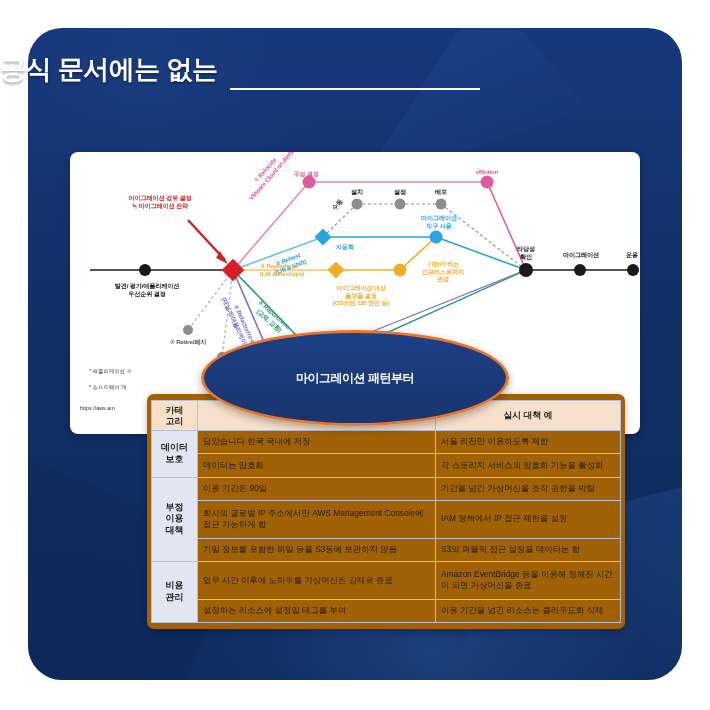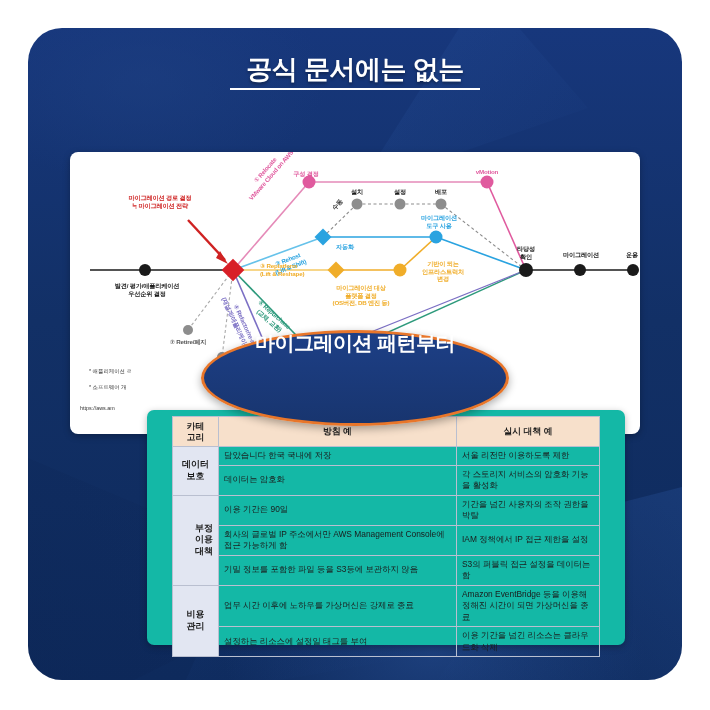--- a/index.html
+++ b/index.html
@@ -32,21 +32,21 @@
   .f3 { left: 400px; top: 455px; width: 270px; height: 210px;
         background: linear-gradient(220deg, #2d5aa8, rgba(45,90,168,0));
         clip-path: polygon(100% 0, 100% 100%, 0 100%, 45% 18%); }
   .f4 { left: 150px; top: 480px; width: 240px; height: 190px;
         background: linear-gradient(160deg, #1b4183, rgba(27,65,131,0));
         clip-path: polygon(35% 0, 100% 78%, 0 100%); }
 
   
   .headline {
     position: absolute; left: 0; top: 52px; width: 710px;
-    text-align: center; color: #ffffff;
+    color: #ffffff;
     font-weight: bold; font-size: 26px; line-height: 34px;
     letter-spacing: -0.5px;
     text-shadow: 0 2px 3px rgba(0,0,0,.35);
   }
   .hl-line { display: block; position: relative; padding-bottom: 2px; }
   .hl-line.underlined::after {
     content: ""; position: absolute; left: 50%; transform: translateX(-50%);
     bottom: -2px; width: 250px; height: 2px; background: #ffffff;
   }
 
@@ -82,32 +82,32 @@
 
   
   .oval-badge {
     position: absolute; left: 201px; top: 330px;
     width: 308px; height: 96px;
     border-radius: 50%;
     background: linear-gradient(180deg, #1d3f86 0%, #18356f 100%);
     border: 3px solid #e8762a;
     box-shadow: 0 3px 8px rgba(0,0,0,.33);
     display: flex; flex-direction: column;
-    align-items: center; justify-content: flex-start;
-    color: #fff; font-weight: bold; font-size: 20px; line-height: 20px;
+    align-items: center; justify-content: center;
+    color: #fff; font-weight: bold; font-size: 12px; line-height: 20px;
     letter-spacing: -.5px; text-align: center;
   }
 
   
   .table-card {
-    position: absolute; left: 147px; top: 410px;
+    position: absolute; left: 147px; top: 394px;
     width: 478px; height: 235px;
-    background: #14b8a6; border-radius: 7px;
+    background: #a16207; border-radius: 7px;
     box-shadow: 0 2px 7px rgba(0,0,0,.28);
-    padding: 6px 25px;
+    padding: 6px 4px;
   }
   table.policy {
     width: 100%; height: 100%;
     border-collapse: collapse;
     font-size: 8.4px; color: #1b1b1b;
     table-layout: fixed;
   }
   table.policy th, table.policy td {
     border: 1px solid #b9bfd0;
     padding: 3px 5px;
@@ -268,25 +268,25 @@
           <td class="cat" rowspan="2" style="white-space: pre-line;">데이터
 보호</td>
           <td class="cell">담았습니다 한국 국내에 저장</td>
           <td class="cell">서울 리전만 이용하도록 제한</td>
         </tr>
         <tr>
           <td class="cell">데이터는 암호화</td>
           <td class="cell">각 스토리지 서비스의 암호화 기능을 활성화</td>
         </tr>
         <tr>
-          <td class="cat" rowspan="3" style="white-space: pre-line; text-align: right;">부정
+          <td class="cat" rowspan="3" style="white-space: pre-line;">부정
 이용
 대책</td>
           <td class="cell">이용 기간은 90일</td>
-          <td class="cell">기간을 넘긴 사용자의 조작 권한을 박탈</td>
+          <td class="cell">기간을 넘긴 가상머신을 조작 권한을 박탈</td>
         </tr>
         <tr>
           <td class="cell">회사의 글로벌 IP 주소에서만 AWS Management Console에 접근 가능하게 함</td>
           <td class="cell">IAM 정책에서 IP 접근 제한을 설정</td>
         </tr>
         <tr>
           <td class="cell">기밀 정보를 포함한 파일 등을 S3등에 보관하지 않음</td>
           <td class="cell">S3의 퍼블릭 접근 설정을 데이터는 함</td>
         </tr>
         <tr>

